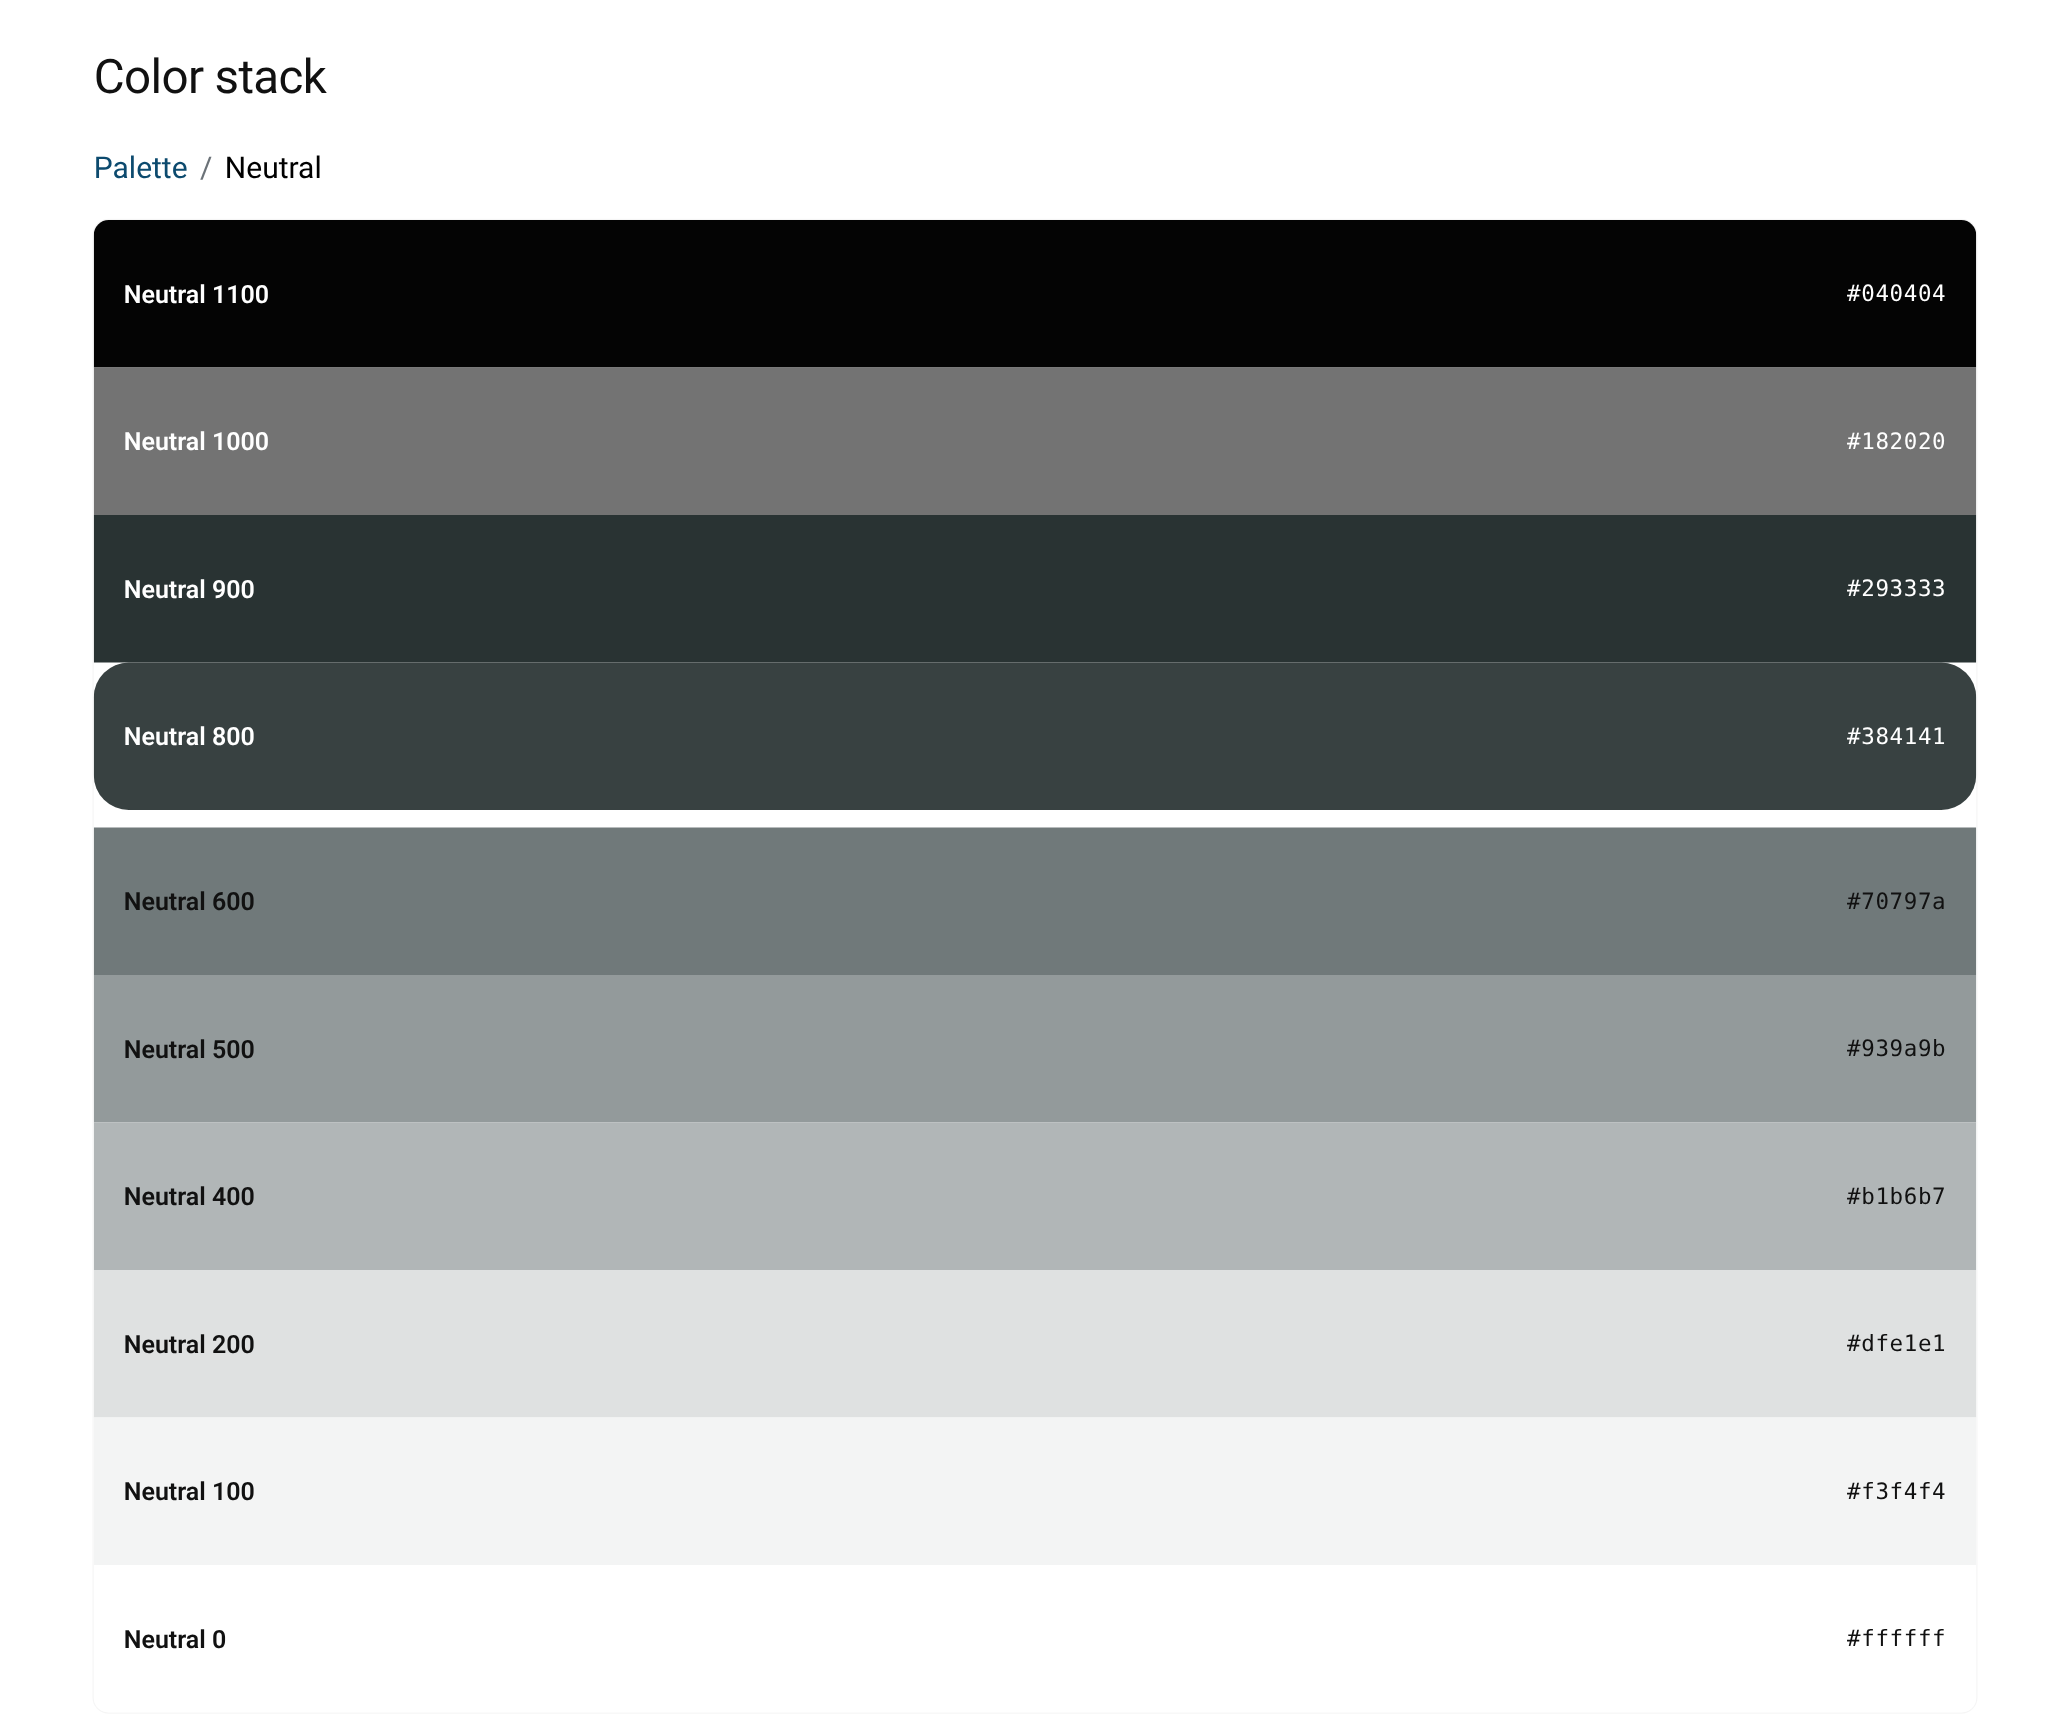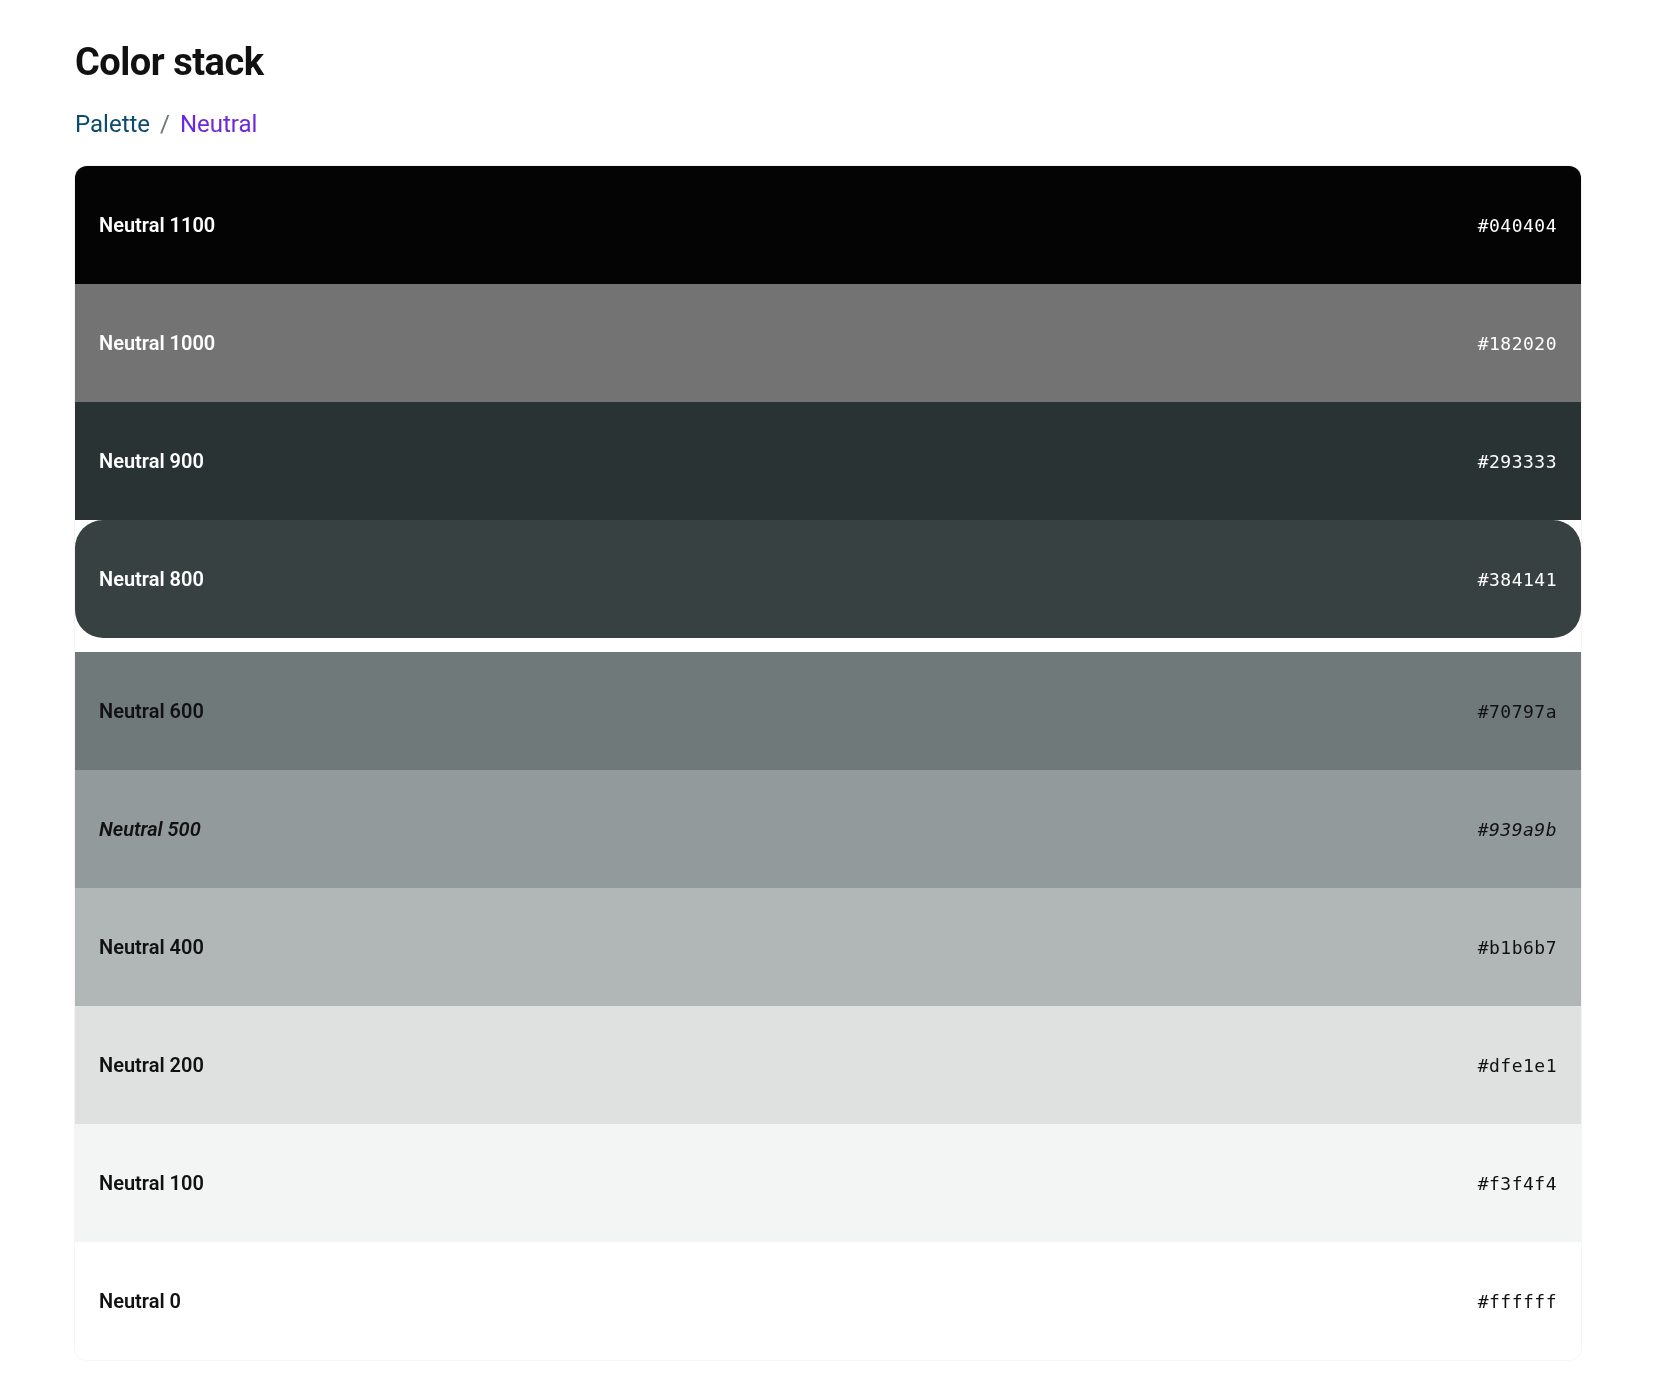--- a/index.html
+++ b/index.html
@@ -7,39 +7,39 @@
       padding: 0;
       box-sizing: border-box;
     }
     body {
       font-family: -apple-system, BlinkMacSystemFont, "Segoe UI", Roboto, "Helvetica Neue", Arial, sans-serif;
       background: #ffffff;
       padding: 40px 75px;
     }
     .page-title {
       font-size: 38px;
-      font-weight: 700;
+      font-weight: 400;
       color: #111;
-      margin-bottom: 26px;
+      margin-bottom: 36px;
       letter-spacing: -0.5px;
     }
     .breadcrumb {
       margin-bottom: 28px;
       font-size: 24px;
     }
     .breadcrumb-parent {
       color: #0c4a6e;
       font-weight: 400;
     }
     .breadcrumb-sep {
       color: #6b7278;
       margin: 0 4px;
     }
     .breadcrumb-current {
-      color: #6d28d9;
+      color: #000000;
       font-weight: 400;
     }
     .color-stack {
       border-radius: 12px;
       overflow: hidden;
       box-shadow: 0 0 0 1px rgba(0,0,0,0.04);
     }
     .swatch {
       display: flex;
       justify-content: space-between;
@@ -93,21 +93,21 @@
       <span class="swatch-hex text-light">#293333</span>
     </div>
     <div class="swatch" style="background-color: rgb(56, 65, 65); border-radius: 28px;">
       <span class="swatch-name text-light">Neutral 800</span>
       <span class="swatch-hex text-light">#384141</span>
     </div>
     <div class="swatch" style="background-color: rgb(112, 121, 122); margin-top: 14px;">
       <span class="swatch-name text-dark">Neutral 600</span>
       <span class="swatch-hex text-dark">#70797a</span>
     </div>
-    <div class="swatch" style="background-color: rgb(147, 154, 155); font-style: italic;">
+    <div class="swatch" style="background-color: rgb(147, 154, 155);">
       <span class="swatch-name text-dark">Neutral 500</span>
       <span class="swatch-hex text-dark">#939a9b</span>
     </div>
     <div class="swatch" style="background-color: rgb(177, 182, 183);">
       <span class="swatch-name text-dark">Neutral 400</span>
       <span class="swatch-hex text-dark">#b1b6b7</span>
     </div>
     <div class="swatch" style="background-color: rgb(223, 225, 225);">
       <span class="swatch-name text-dark">Neutral 200</span>
       <span class="swatch-hex text-dark">#dfe1e1</span>

